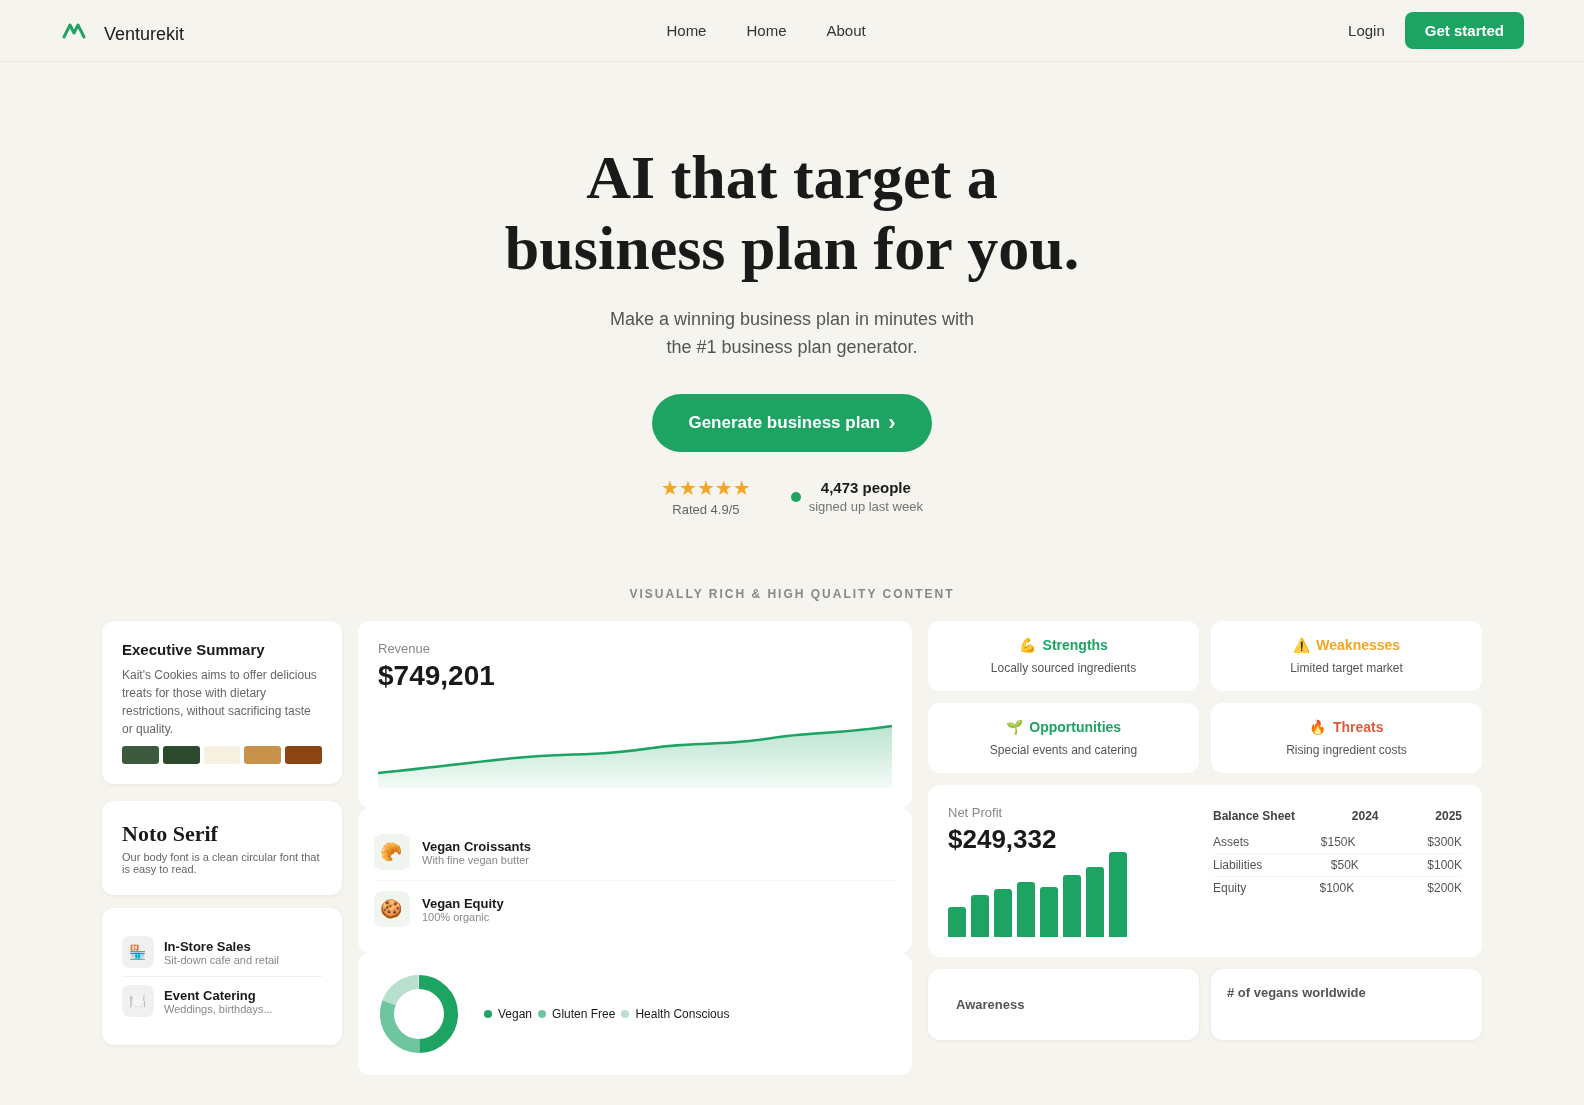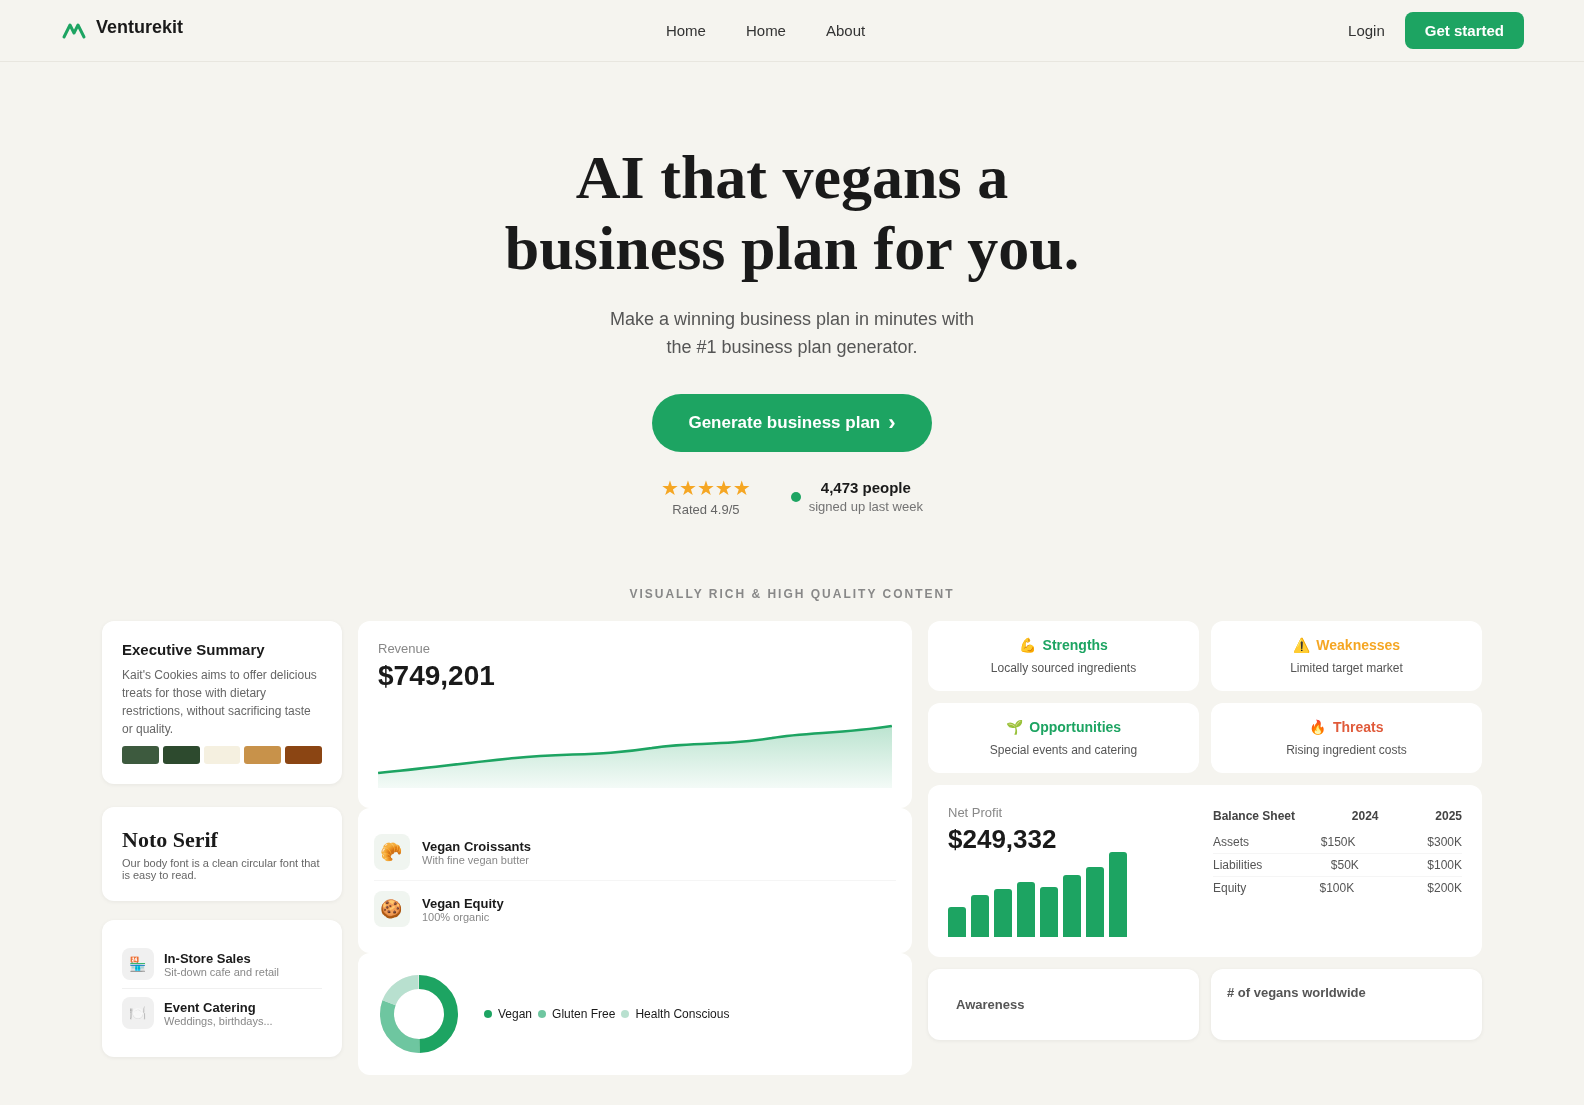--- a/index.html
+++ b/index.html
@@ -1,20 +1,20 @@
 <!DOCTYPE html>
 <html><head>
   <meta charset="utf-8">
   <style>
     * { box-sizing: border-box; margin: 0; padding: 0; }
     body { font-family: -apple-system, BlinkMacSystemFont, 'Segoe UI', sans-serif; background: #f5f4ef; color: #1a1a1a; }
 
     
     nav { display: flex; align-items: center; justify-content: space-between; padding: 12px 60px; background: #f5f4ef; border-bottom: 1px solid #e8e6df; }
-    .nav-logo { display: flex; align-items: flex-start; gap: 8px; font-weight: 700; font-size: 18px; color: #1a1a1a; }
+    .nav-logo { display: flex; align-items: flex-end; gap: 16px; font-weight: 400; font-size: 18px; color: #1a1a1a; }
     .logo-icon { width: 28px; height: 28px; }
     .nav-links { display: flex; gap: 40px; }
     .nav-links a { text-decoration: none; color: #333; font-size: 15px; }
     .nav-right { display: flex; align-items: center; gap: 20px; }
     .login-link { color: #333; font-size: 15px; text-decoration: none; }
     .get-started-btn { background: #1da462; color: white; border: none; padding: 10px 20px; border-radius: 8px; font-size: 15px; font-weight: 600; cursor: pointer; }
 
     
     .hero { text-align: center; padding: 80px 40px 40px; }
     .hero h1 { font-size: 62px; font-weight: 700; font-family: Georgia, serif; line-height: 1.15; color: #1a1a1a; max-width: 700px; margin: 0 auto 20px; }
@@ -29,21 +29,21 @@
     .signup-count { font-weight: 600; font-size: 15px; }
     .signup-sub { font-size: 13px; color: #737373; }
 
     
     .section-label { text-align: center; font-size: 12px; font-weight: 600; letter-spacing: 2px; color: #888; padding: 30px 0 20px; text-transform: uppercase; }
 
     
     .dashboard { display: grid; grid-template-columns: 240px 1fr 1fr; gap: 16px; padding: 0 60px 60px; max-width: 1500px; margin: 0 auto; }
 
     
-    .left-panel { display: flex; flex-direction: column; gap: 19px; }
+    .left-panel { display: flex; flex-direction: column; gap: 13px; }
     .card { background: white; border-radius: 12px; padding: 20px; box-shadow: 0 1px 4px rgba(0,0,0,0.06); }
     .exec-title { font-size: 15px; font-weight: 700; margin-bottom: 8px; }
     .exec-text { font-size: 12px; color: #666; line-height: 1.5; }
     .color-swatches { display: flex; gap: 4px; margin-top: 8px; }
     .swatch { height: 18px; flex: 1; border-radius: 3px; }
     .font-card { margin-top: 4px; }
     .font-name { font-size: 22px; font-family: Georgia, serif; font-weight: 600; }
     .font-desc { font-size: 11px; color: #666; margin-top: 4px; }
     .channel-item { display: flex; align-items: center; gap: 10px; padding: 8px 0; border-bottom: 1px solid #f0f0f0; }
     .channel-item:last-child { border-bottom: none; }
@@ -105,21 +105,21 @@
     <a href="#">About</a>
   </div>
   <div class="nav-right">
     <a href="#" class="login-link">Login</a>
     <button class="get-started-btn">Get started</button>
   </div>
 </nav>
 
 <section class="hero">
   <h1>
-    <span>AI that vegans a</span><br>
+    <span>AI that target a</span><br>
     <span>business plan for you.</span>
   </h1>
   <p>Make a winning business plan in minutes with<br>the #1 business plan generator.</p>
   <button class="generate-btn">Generate business plan</button>
   <div class="hero-stats">
     <div>
       <div class="stars">★★★★★</div>
       <div class="rated-text">Rated 4.9/5</div>
     </div>
     <div class="signups">

